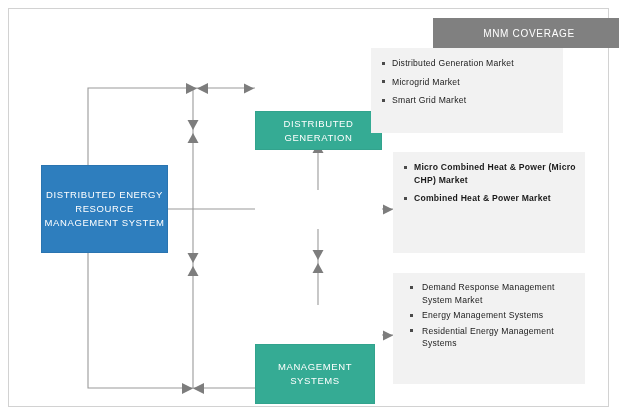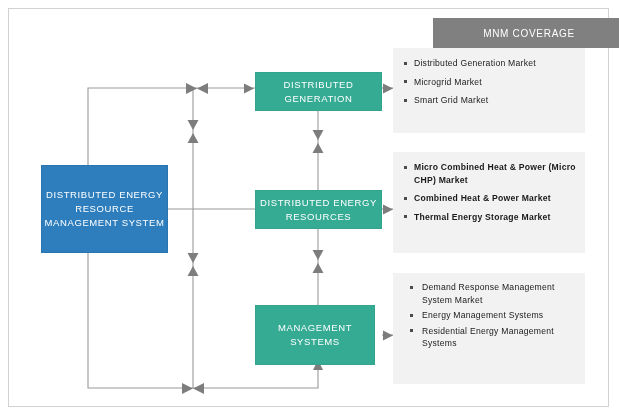--- a/index.html
+++ b/index.html
@@ -10,29 +10,29 @@
     border:1px solid #d2d2d2;box-sizing:border-box;background:transparent;}
 
   svg.wires{position:absolute;left:0;top:0;width:619px;height:415px;}
 
   .node{position:absolute;box-sizing:border-box;display:flex;align-items:center;
     justify-content:center;text-align:center;color:#ffffff;letter-spacing:.6px;}
 
   .node-blue{background:#2e7ebe;border:1px solid #2a74b0;
     font-size:9.5px;line-height:14px;font-weight:400;}
   .node-teal{background:#35ab94;border:1px solid #32a38d;
-    font-size:9.5px;line-height:14px;font-weight:400;}
+    font-size:9.5px;line-height:14px;font-weight:400;margin-top:39px;}
 
   #box-derms{left:25px;top:165px;width:127px;height:88px;margin-left:16px;}
   #box-dg{left:255px;top:72px;width:127px;height:39px;}
   #box-der{left:255px;top:190px;width:127px;height:39px;}
   #box-ms{left:255px;top:305px;width:120px;height:60px;}
 
   .panel{position:absolute;box-sizing:border-box;background:#f2f2f2;}
-  #panel-1{left:393px;top:48px;width:192px;height:85px;}
+  #panel-1{left:371px;top:48px;width:192px;height:85px;}
   #panel-2{left:393px;top:152px;width:192px;height:101px;font-weight:bold;}
   #panel-3{left:393px;top:273px;width:192px;height:111px;}
 
   .panel-header{position:absolute;left:393px;top:18px;width:192px;height:30px;
     background:#808080;color:#ffffff;display:flex;align-items:center;justify-content:center;
     font-size:10px;letter-spacing:.7px;box-sizing:border-box;margin-left:40px;}
 
   .bullets{list-style:none;margin:0;padding:9px 8px 6px 10px;}
   .bullets li{position:relative;padding-left:11px;margin:0 0 6px 0;
     font-size:8.6px;line-height:12.6px;color:#1a1a1a;letter-spacing:.25px;}
@@ -88,39 +88,37 @@
       <path d="M383,204.5 L393,209.5 L383,214.5 Z"></path>
       <path d="M383,330.5 L393,335.5 L383,340.5 Z"></path>
       <path d="M313,370 L318,360 L323,370 Z"></path>
     </g>
   </svg>
 
   <div class="node node-blue" id="box-derms">DISTRIBUTED ENERGY RESOURCE MANAGEMENT SYSTEM</div>
 
   <div class="node node-teal" id="box-dg">DISTRIBUTED GENERATION</div>
 
-  <div class="node node-teal" id="box-der">DISTRIBUTED ENERGY RESOURCES</div>
 
   <div class="node node-teal" id="box-ms">MANAGEMENT SYSTEMS</div>
 
   <div class="panel-header">MNM COVERAGE</div>
 
   <div class="panel" id="panel-1">
     <ul class="bullets">
       <li>Distributed Generation Market</li>
       <li>Microgrid Market</li>
       <li>Smart Grid Market</li>
     </ul>
   </div>
 
   <div class="panel" id="panel-2">
     <ul class="bullets">
       <li>Micro Combined Heat &amp; Power (Micro CHP) Market</li>
       <li>Combined Heat &amp; Power Market</li>
-      <li>Thermal Energy Storage Market</li>
     </ul>
   </div>
 
   <div class="panel" id="panel-3">
     <ul class="bullets">
       <li>Demand Response Management System Market</li>
       <li>Energy Management Systems</li>
       <li>Residential Energy Management Systems</li>
     </ul>
   </div>

